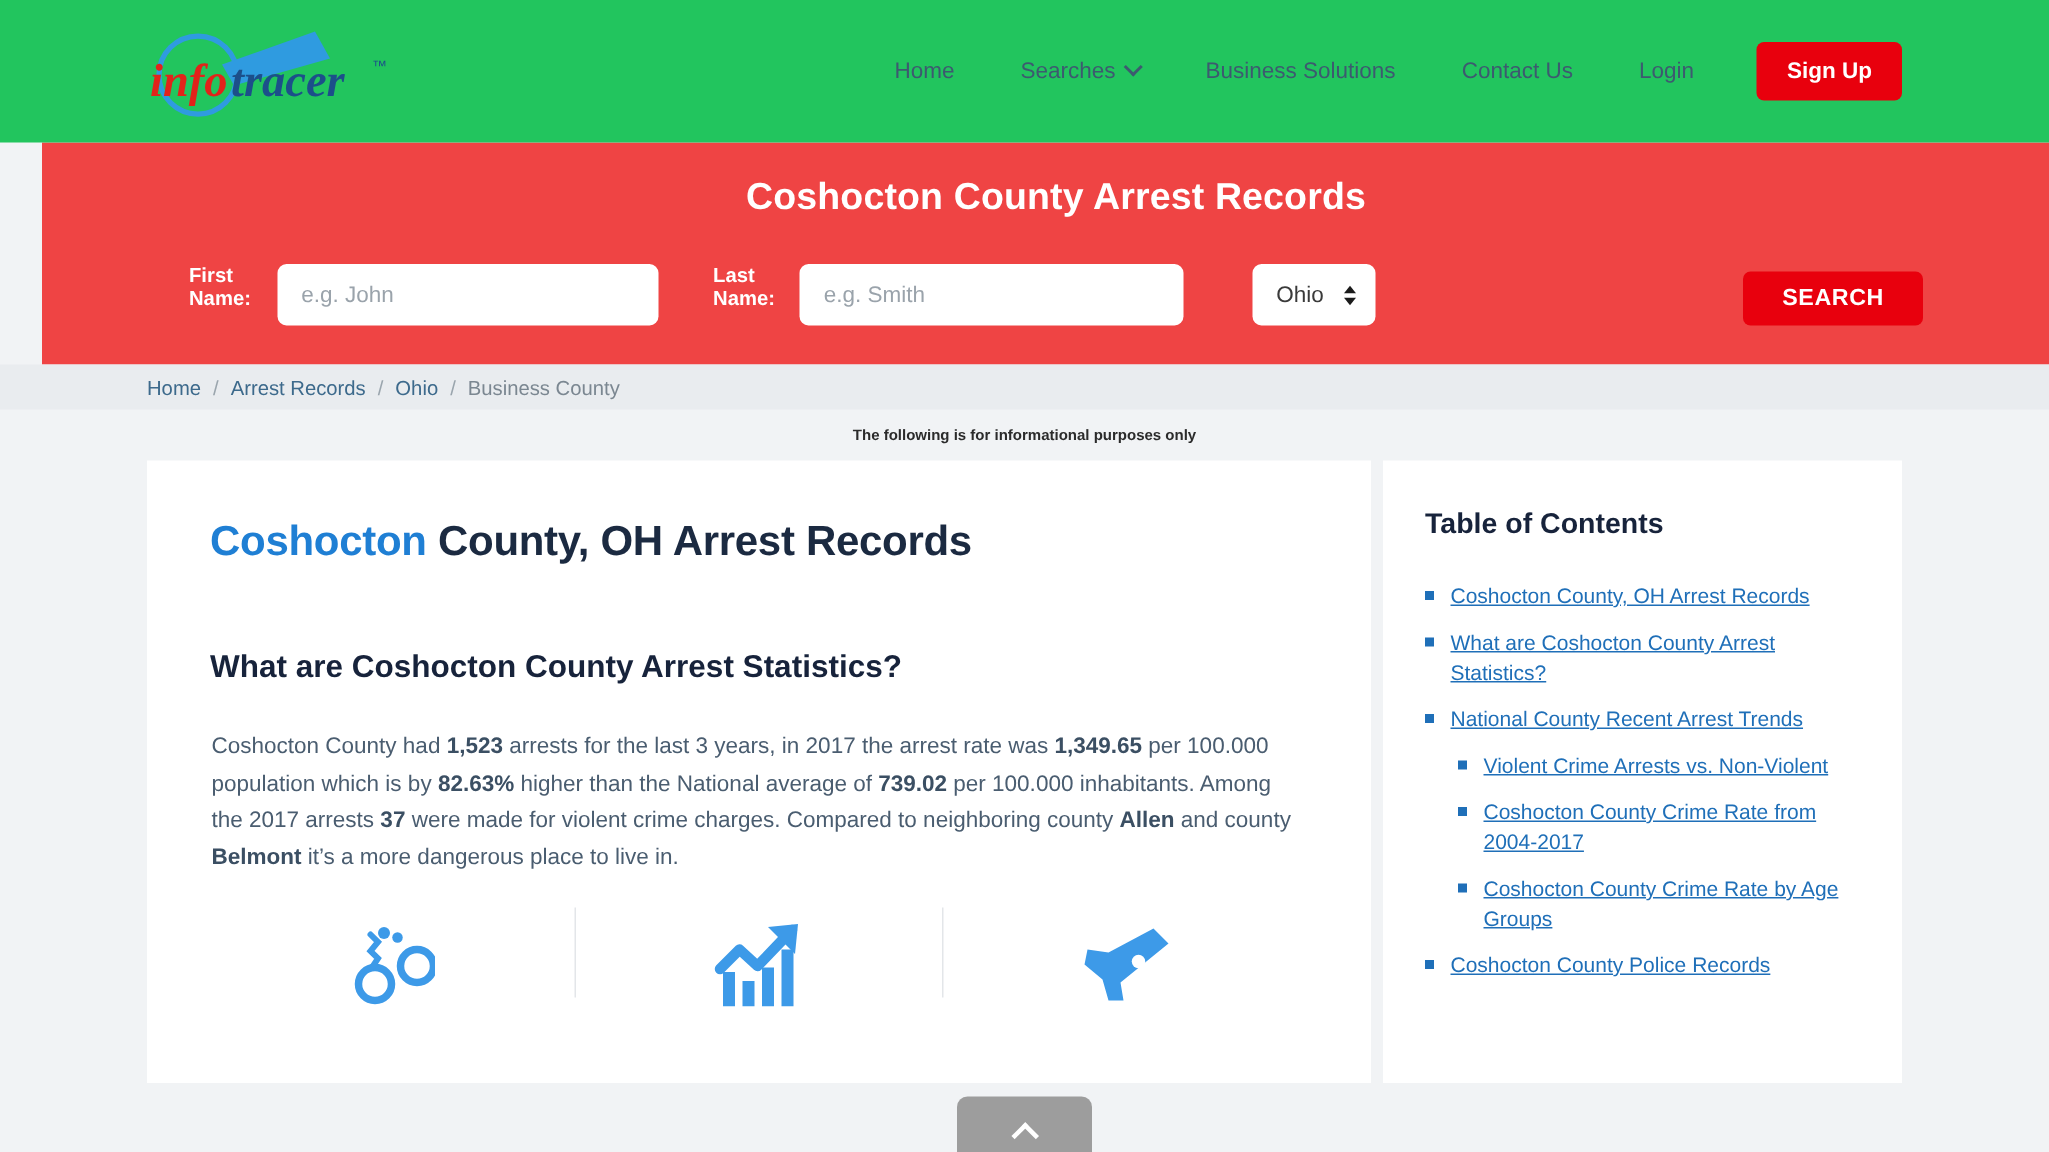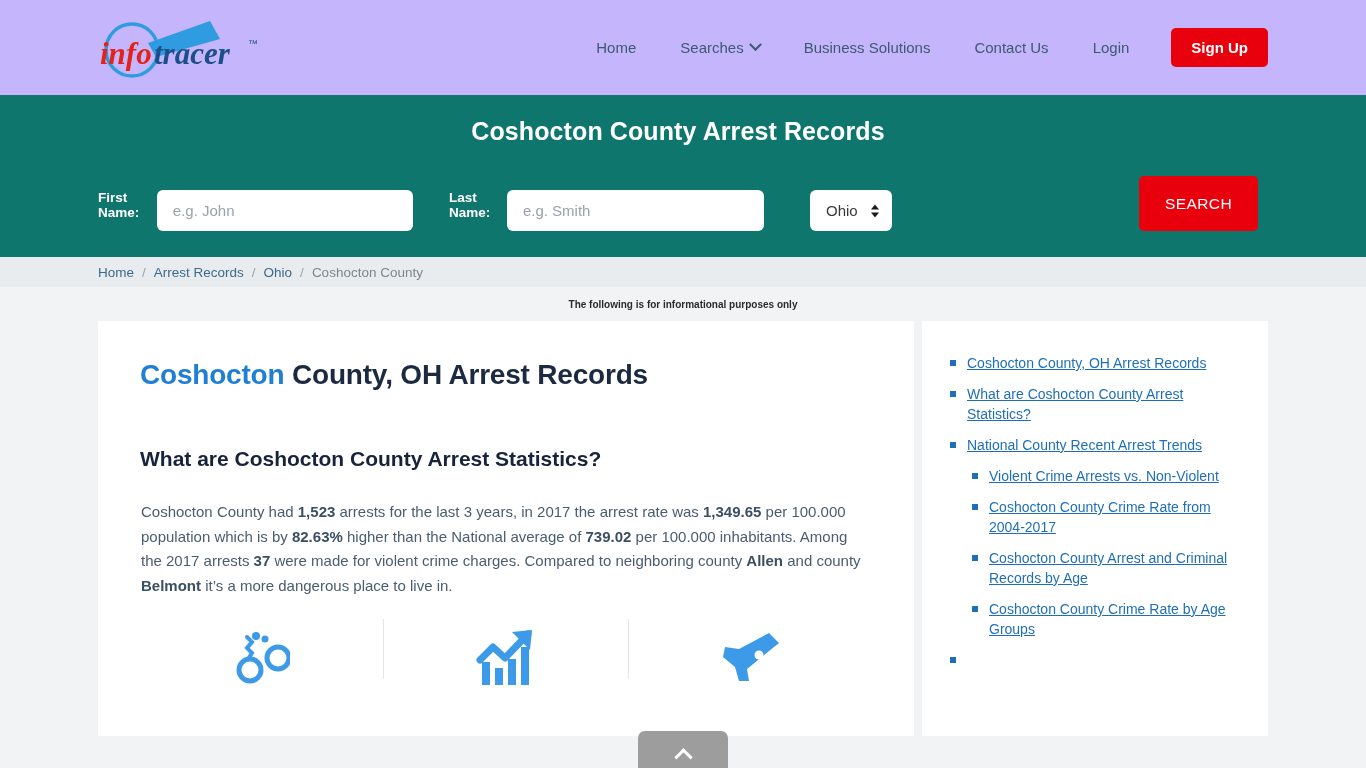--- a/index.html
+++ b/index.html
@@ -9,21 +9,21 @@
     height: 768px;
     overflow: hidden;
     background: #f1f3f5;
     font-family: "Liberation Sans", sans-serif;
     color: #2c3e50;
   }
 
   
   .topbar {
     height: 95px;
-    background: #c4b5fd;
+    background: #22c55e;
     display: flex;
     align-items: center;
     padding: 0 98px;
     position: relative;
   }
   .logo { display: flex; align-items: center; height: 60px; }
   .logo svg { display: block; }
 
   .nav {
     margin-left: auto;
@@ -56,22 +56,23 @@
     border: none;
     border-radius: 5px;
     padding: 11px 20px;
     margin-left: 20px;
     cursor: pointer;
     font-family: "Liberation Sans", sans-serif;
   }
 
   
   .hero {
-    background: #0f766e;
-    padding: 22px 108px 26px 98px;
+    background: #ef4444;
+    padding: 22px 84px 26px 98px;
+    margin-left: 28px;
   }
   .hero-title {
     text-align: center;
     color: #ffffff;
     font-size: 25px;
     font-weight: bold;
     margin: 0 0 30px 0;
     letter-spacing: .1px;
   }
   .search-row { display: flex; align-items: flex-end; gap: 0; }
@@ -112,27 +113,27 @@
   }
   .sel-arrows i {
     display: block;
     width: 0; height: 0;
     border-left: 4px solid transparent;
     border-right: 4px solid transparent;
   }
   .sel-arrows i.up { border-bottom: 5px solid #1b1b1b; }
   .sel-arrows i.dn { border-top: 5px solid #1b1b1b; }
   .search-btn {
-    height: 55px;
+    height: 36px;
     background: #e8000d;
     color: #fff;
     border: none;
     border-radius: 5px;
     font-size: 15.5px;
-    font-weight: normal;
+    font-weight: bold;
     letter-spacing: .4px;
     padding: 0 26px;
     cursor: pointer;
     font-family: "Liberation Sans", sans-serif;
   }
 
   
   .crumbbar {
     background: #e9ecef;
     height: 30px;
@@ -344,21 +345,21 @@
   </div>
 </div>
 
 <div class="crumbbar">
   <a>Home</a>
   <span class="sep">/</span>
   <a>Arrest Records</a>
   <span class="sep">/</span>
   <a>Ohio</a>
   <span class="sep">/</span>
-  <span class="cur">Coshocton County</span>
+  <span class="cur">Business County</span>
 </div>
 
 <div class="notice">The following is for informational purposes only</div>
 
 <div class="wrap">
 
   <div class="card main-card">
 
     <h1 class="page-title">
       <span class="hl">Coshocton</span><span> County, OH Arrest Records</span>
@@ -392,20 +393,21 @@
       <div class="iconcell">
         <svg width="62" height="56" viewBox="0 0 62 56">
           <path d="M50 4 L60 14 L28 40 L30 52 L20 52 L16 38 L4 28 L6 18 L20 20 Z" fill="#3d9ae8"></path>
           <circle cx="40" cy="26" r="4.5" fill="#ffffff"></circle>
         </svg>
       </div>
     </div>
   </div>
 
   <div class="card side-card">
+    <h3 class="toc-title">Table of Contents</h3>
 
     <ul class="toc">
       <li>
         <div class="toc-row">
           <span class="bullet"></span>
           <a>Coshocton County, OH Arrest Records</a>
         </div>
       </li>
       <li>
         <div class="toc-row">
@@ -427,34 +429,29 @@
           </li>
           <li>
             <div class="toc-row">
               <span class="bullet"></span>
               <a>Coshocton County Crime Rate from 2004-2017</a>
             </div>
           </li>
           <li>
             <div class="toc-row">
               <span class="bullet"></span>
-              <a>Coshocton County Arrest and Criminal Records by Age</a>
-            </div>
-          </li>
-          <li>
-            <div class="toc-row">
-              <span class="bullet"></span>
               <a>Coshocton County Crime Rate by Age Groups</a>
             </div>
           </li>
         </ul>
       </li>
       <li>
         <div class="toc-row">
           <span class="bullet"></span>
+          <a>Coshocton County Police Records</a>
         </div>
       </li>
     </ul>
   </div>
 </div>
 
 <button class="scrolltop">
   <span class="chev-up"></span>
 </button>
 

